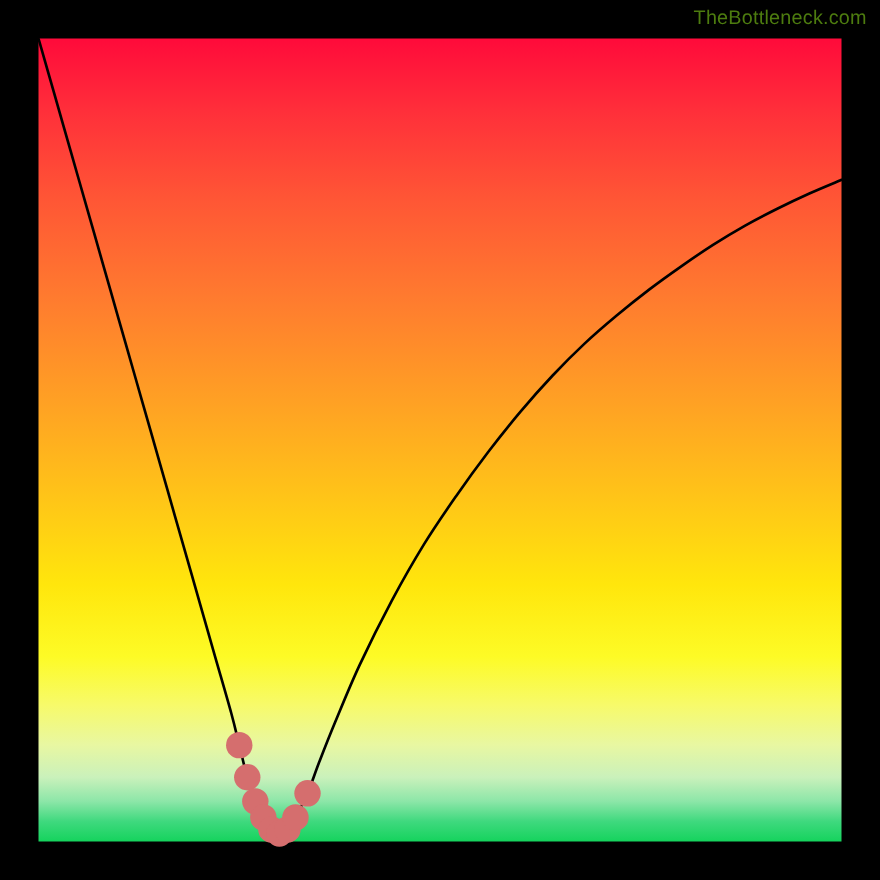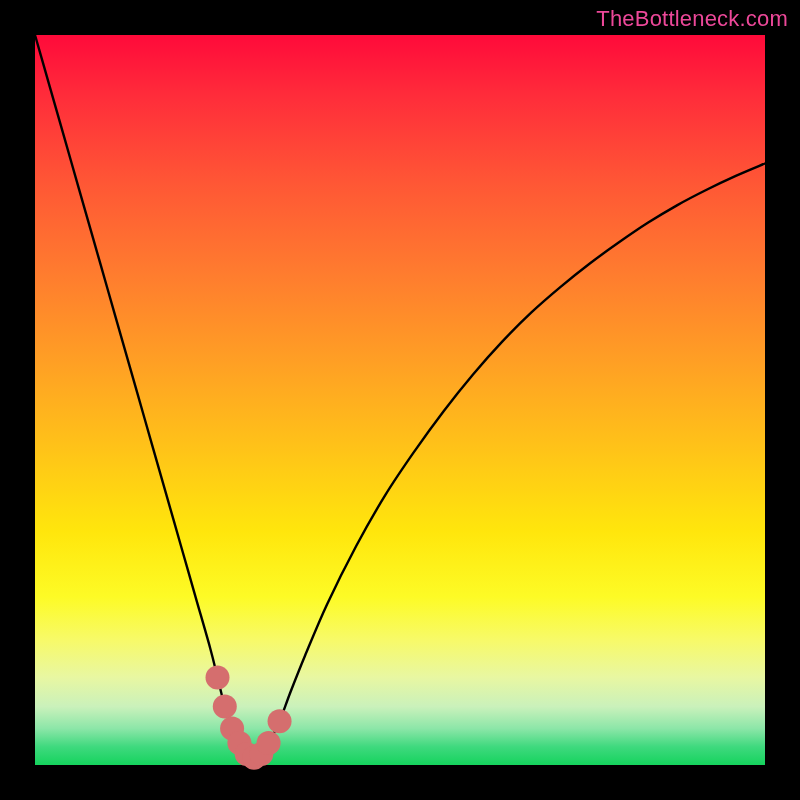--- a/index.html
+++ b/index.html
@@ -40,22 +40,22 @@
       #caf1bb 92%,
       #8ce6a8 95%,
       #3fd97e 97.5%,
       #15d35d 100%
     );
   }
   .watermark {
     position: absolute;
     top: 6px;
     right: 12px;
-    color: #ec4899;
-    font-size: 22px;
+    color: #4d7c0f;
+    font-size: 18px;
     letter-spacing: 0.2px;
     font-weight: 500;
   }
   svg.curve {
     position: absolute;
     left: 0;
     top: 0;
     width: 730px;
     height: 730px;
     overflow: visible;

